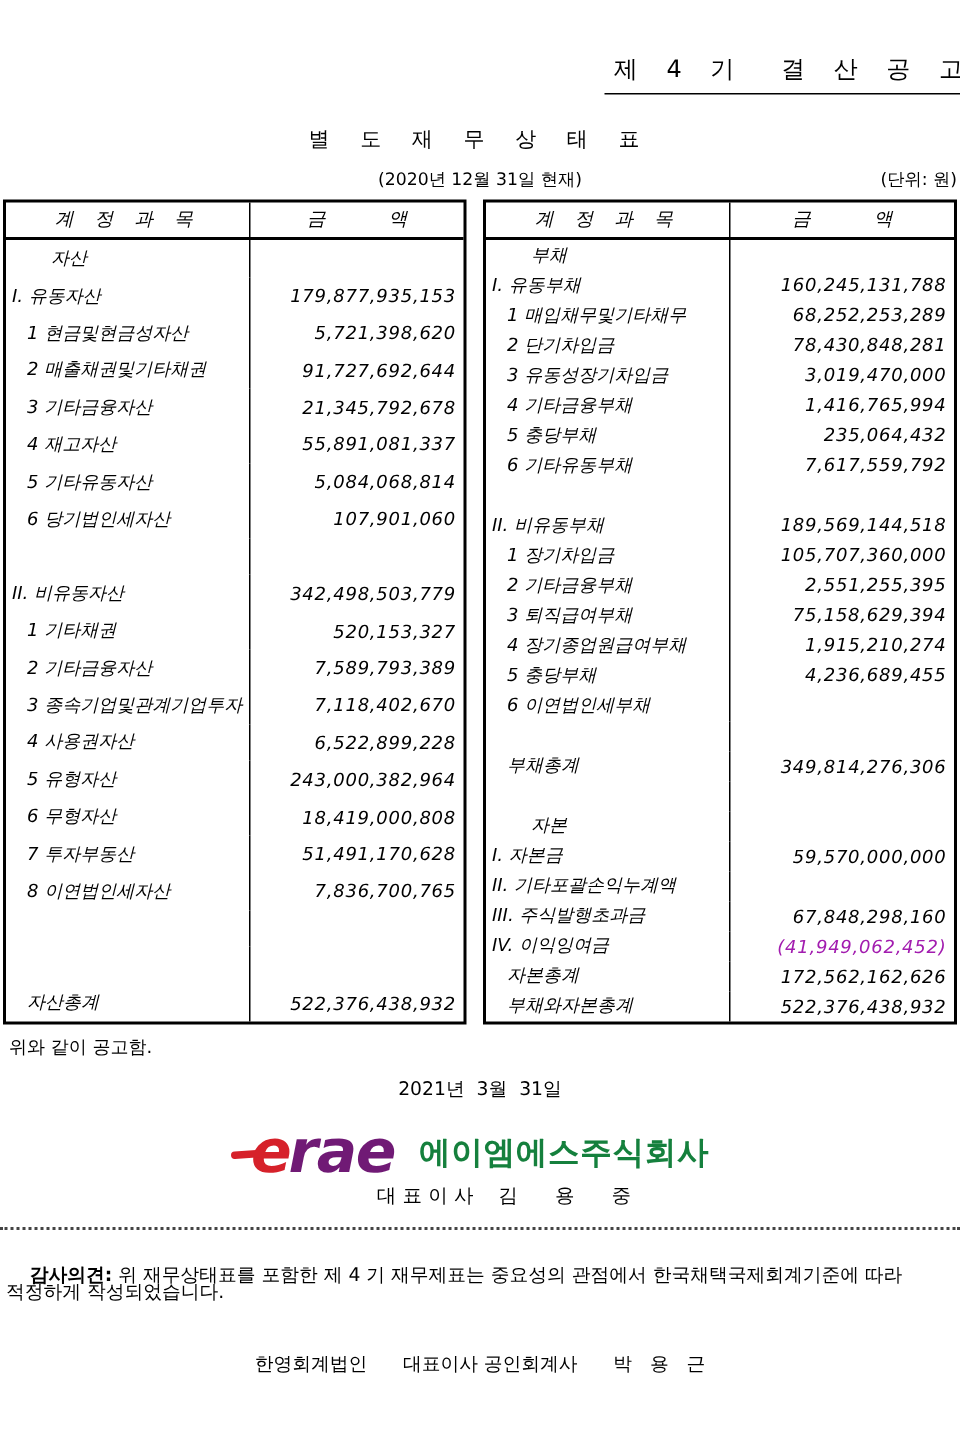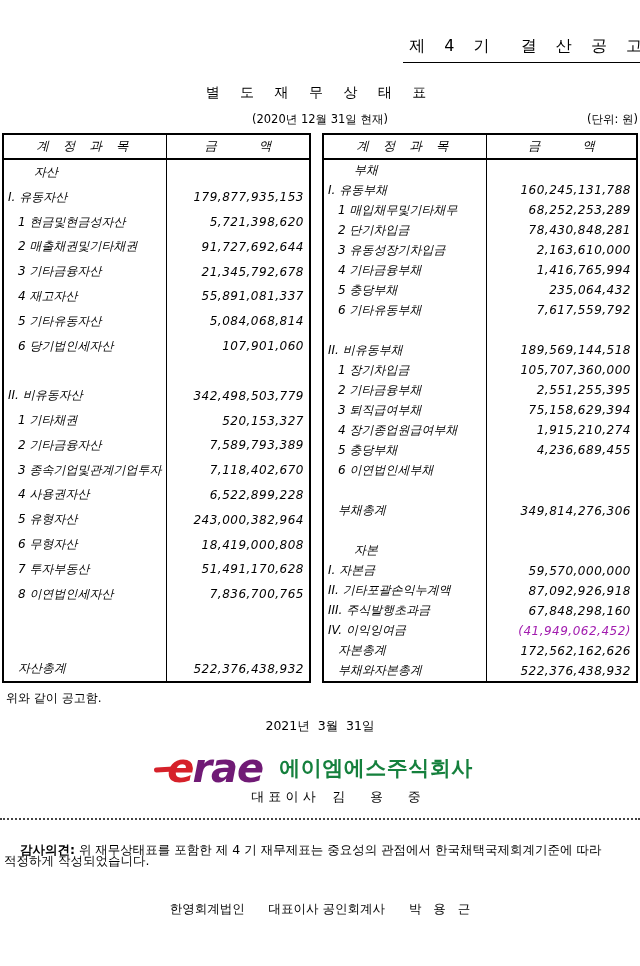--- a/index.html
+++ b/index.html
@@ -180,21 +180,21 @@
           <div class="trow item">
             <span class="lbl">1 매입채무및기타채무</span>
             <span class="val">68,252,253,289</span>
           </div>
           <div class="trow item">
             <span class="lbl">2 단기차입금</span>
             <span class="val">78,430,848,281</span>
           </div>
           <div class="trow item">
             <span class="lbl">3 유동성장기차입금</span>
-            <span class="val">2,163,610,000</span>
+            <span class="val">3,019,470,000</span>
           </div>
           <div class="trow item">
             <span class="lbl">4 기타금융부채</span>
             <span class="val">1,416,765,994</span>
           </div>
           <div class="trow item">
             <span class="lbl">5 충당부채</span>
             <span class="val">235,064,432</span>
           </div>
           <div class="trow item">
@@ -248,21 +248,20 @@
           <div class="trow section">
             <span class="lbl">자본</span>
             <span class="val"></span>
           </div>
           <div class="trow roman">
             <span class="lbl">I. 자본금</span>
             <span class="val">59,570,000,000</span>
           </div>
           <div class="trow roman">
             <span class="lbl">II. 기타포괄손익누계액</span>
-            <span class="val">87,092,926,918</span>
           </div>
           <div class="trow roman">
             <span class="lbl">III. 주식발행초과금</span>
             <span class="val">67,848,298,160</span>
           </div>
           <div class="trow roman neg">
             <span class="lbl">IV. 이익잉여금</span>
             <span class="val" style="color: #a21caf;">(41,949,062,452)</span>
           </div>
           <div class="trow total">

